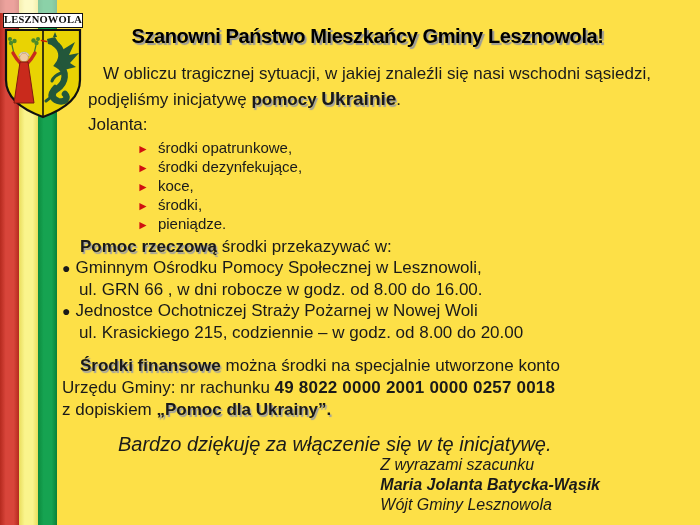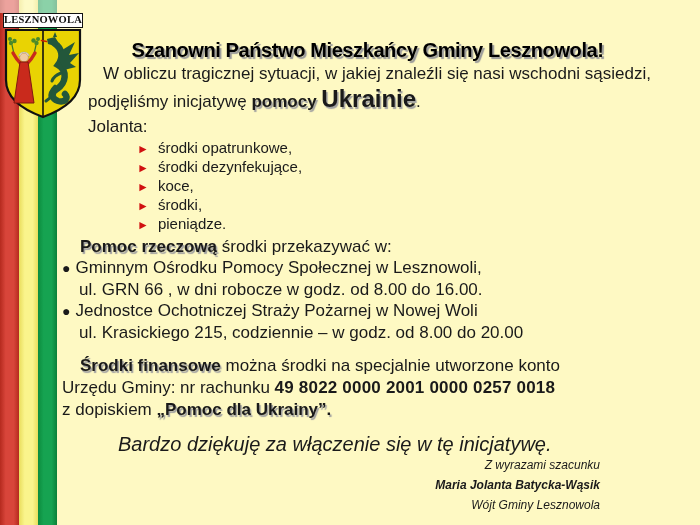--- a/index.html
+++ b/index.html
@@ -1,17 +1,17 @@
 <!DOCTYPE html>
 <html style="--stripe-red: #d8453a; --stripe-yellow: #faf48c; --stripe-green: #16a351; --shield-yellow: #e9d303; --dress-red: #c92a1c; --dragon-green: #23573b; --bullet-red: #d01010;"><head>
 <meta charset="utf-8">
 <style>
   html,body { margin:0; padding:0; background:#fff; }
   .page {
-    position:relative; width:700px; height:525px; background:#fef9c3;
+    position:relative; width:700px; height:525px; background:#fde047;
     font-family:"Liberation Sans", sans-serif; color:#1a1a1a; overflow:hidden;
   }
 
   
   .stripes { position:absolute; left:0; top:0; bottom:0; width:57px; display:flex; }
   .stripe { height:100%; }
   .stripe-red    { width:19px; background:linear-gradient(90deg,#b52a1e 0%, var(--stripe-red,#d8453a) 30%, var(--stripe-red,#d8453a) 72%, #b52a1e 100%); }
   .stripe-yellow { width:19px; background:linear-gradient(90deg,#e9dd5c 0%, var(--stripe-yellow,#faf48c) 30%, var(--stripe-yellow,#faf48c) 72%, #e9dd5c 100%); }
   .stripe-green  { width:19px; background:linear-gradient(90deg,#0c8c3e 0%, var(--stripe-green,#16a351) 30%, var(--stripe-green,#16a351) 72%, #0b8038 100%); }
   .stripes-fade { position:absolute; left:0; top:0; width:57px; height:13px; background:rgba(255,255,255,0.5); }
@@ -32,51 +32,51 @@
   .veil { fill:#ffffff; stroke:#999; stroke-width:0.6; }
   .sprig-stem { stroke:#3a7a28; stroke-width:1.2; fill:none; }
   .sprig-leaf { fill:#4a8a2a; }
   .dragon-body { fill:none; stroke:var(--dragon-green,#23573b); stroke-width:6.5; stroke-linecap:round; }
   .dragon-solid { fill:var(--dragon-green,#23573b); }
   .dragon-limb { fill:none; stroke:var(--dragon-green,#23573b); stroke-width:3; stroke-linecap:round; }
   .tongue { stroke:#cc2200; stroke-width:1.6; fill:none; stroke-linecap:round; }
 
   
   .page-title {
-    position:absolute; top:25px; left:45px; right:10px; margin:14px;
+    position:absolute; top:25px; left:45px; right:10px; margin:0;
     text-align:center; font-size:20px; font-weight:bold; letter-spacing:-0.4px;
     color:#000; text-shadow:2px 2px 1px #9a9a9a; white-space:nowrap;
   }
 
   .bold-shadow { font-weight:bold; text-shadow:1.5px 1.5px 1px #a0a0a0;margin-top:29px; }
 
   
   .intro { position:absolute; left:88px; top:61px; font-size:17px; line-height:25px; white-space:nowrap; }
   .intro .indent { padding-left:15px; }
-  .ukraine-big { font-size:24px; }
+  .ukraine-big { font-size:19px; }
 
   
   .donations { position:absolute; left:137px; top:139px; margin:0; padding:0; list-style:none; font-size:15px; line-height:18px; }
   .donations li { display:flex; align-items:baseline; }
   .arrow-bullet { color:var(--bullet-red,#d01010); font-size:12px; margin-right:9px; }
 
   
   .material { position:absolute; left:62px; top:236px; font-size:17px; line-height:21px; white-space:nowrap; }
   .material .heading { padding-left:18px; }
   .dot-bullet { margin-right:5px; font-size:14px; }
   .loc-details { padding-left:17px; }
 
   
   .financial { position:absolute; left:62px; top:355px; font-size:17px; line-height:22px; white-space:nowrap; }
   .financial .heading { padding-left:18px; }
   .account-num { font-weight:bold; letter-spacing:0.2px;margin-top:25px; }
 
   
   .thanks { position:absolute; left:118px; top:433px; font-style:italic; font-size:20px; }
-  .signature { position:absolute; right:100px; top:455px; text-align:right; font-style:italic; font-size:12px; line-height:20px; }
+  .signature { position:absolute; right:100px; top:455px; text-align:left; font-style:italic; font-size:16px; line-height:20px; }
   .signature .name { font-weight:bold; }
 </style>
 </head>
 <body>
 
 <div class="page">
 
   <div class="stripes">
     <div class="stripe stripe-red"></div>
     <div class="stripe stripe-yellow"></div>

